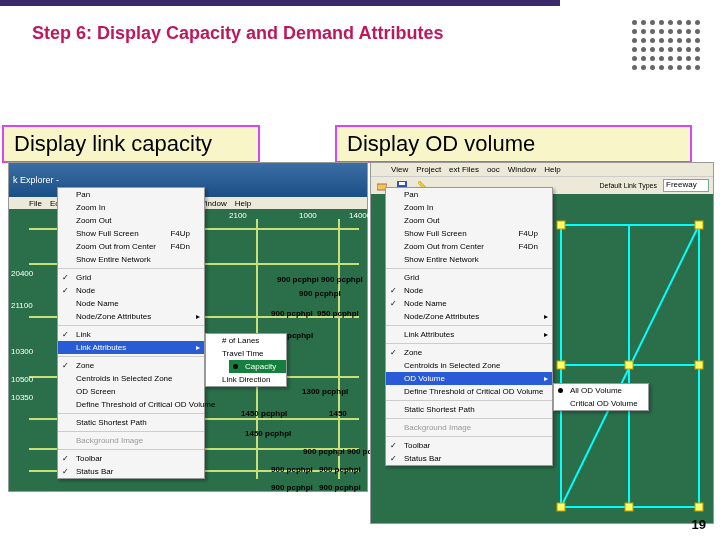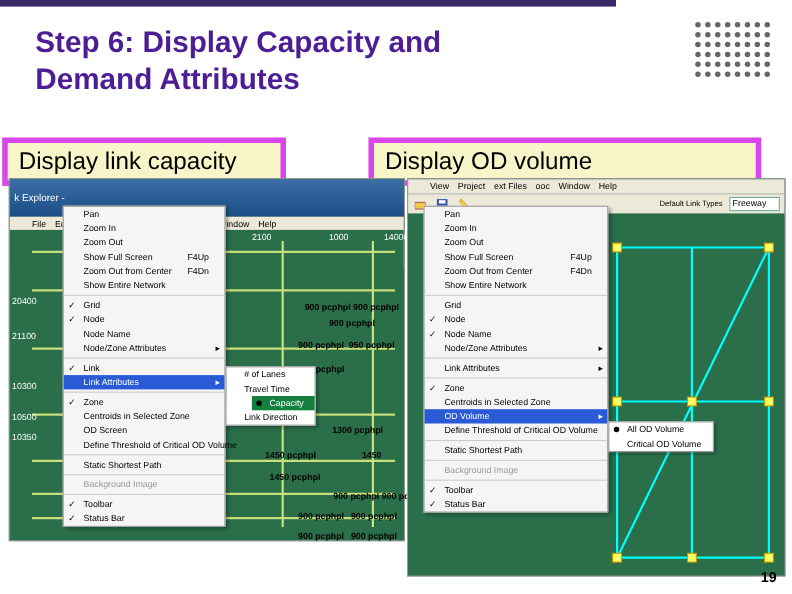--- a/index.html
+++ b/index.html
@@ -28,31 +28,31 @@
   }
   .dot-logo span {
     background: #666;
     border-radius: 50%;
     width: 5px; height: 5px;
   }
   .slide-title {
     position: absolute;
     top: 22px; left: 32px;
     width: 430px;
-    font-size: 27px;
+    font-size: 18px;
     font-weight: bold;
-    color: #4c1d95;
+    color: #be185d;
     line-height: 1.25;
   }
   .label-box {
     position: absolute;
     font-size: 22px;
     color: #000;
     background: #f8f6c8;
-    border: 5px solid #d946ef;
+    border: 2px solid #d946ef;
     padding: 4px 10px;
   }
   .panel {
     position: absolute;
     background: #2a6e4a;
     border: 1px solid #999;
     font-size: 8px;
   }
   .titlebar {
     background: linear-gradient(#3a6ea5, #1a4e85);

